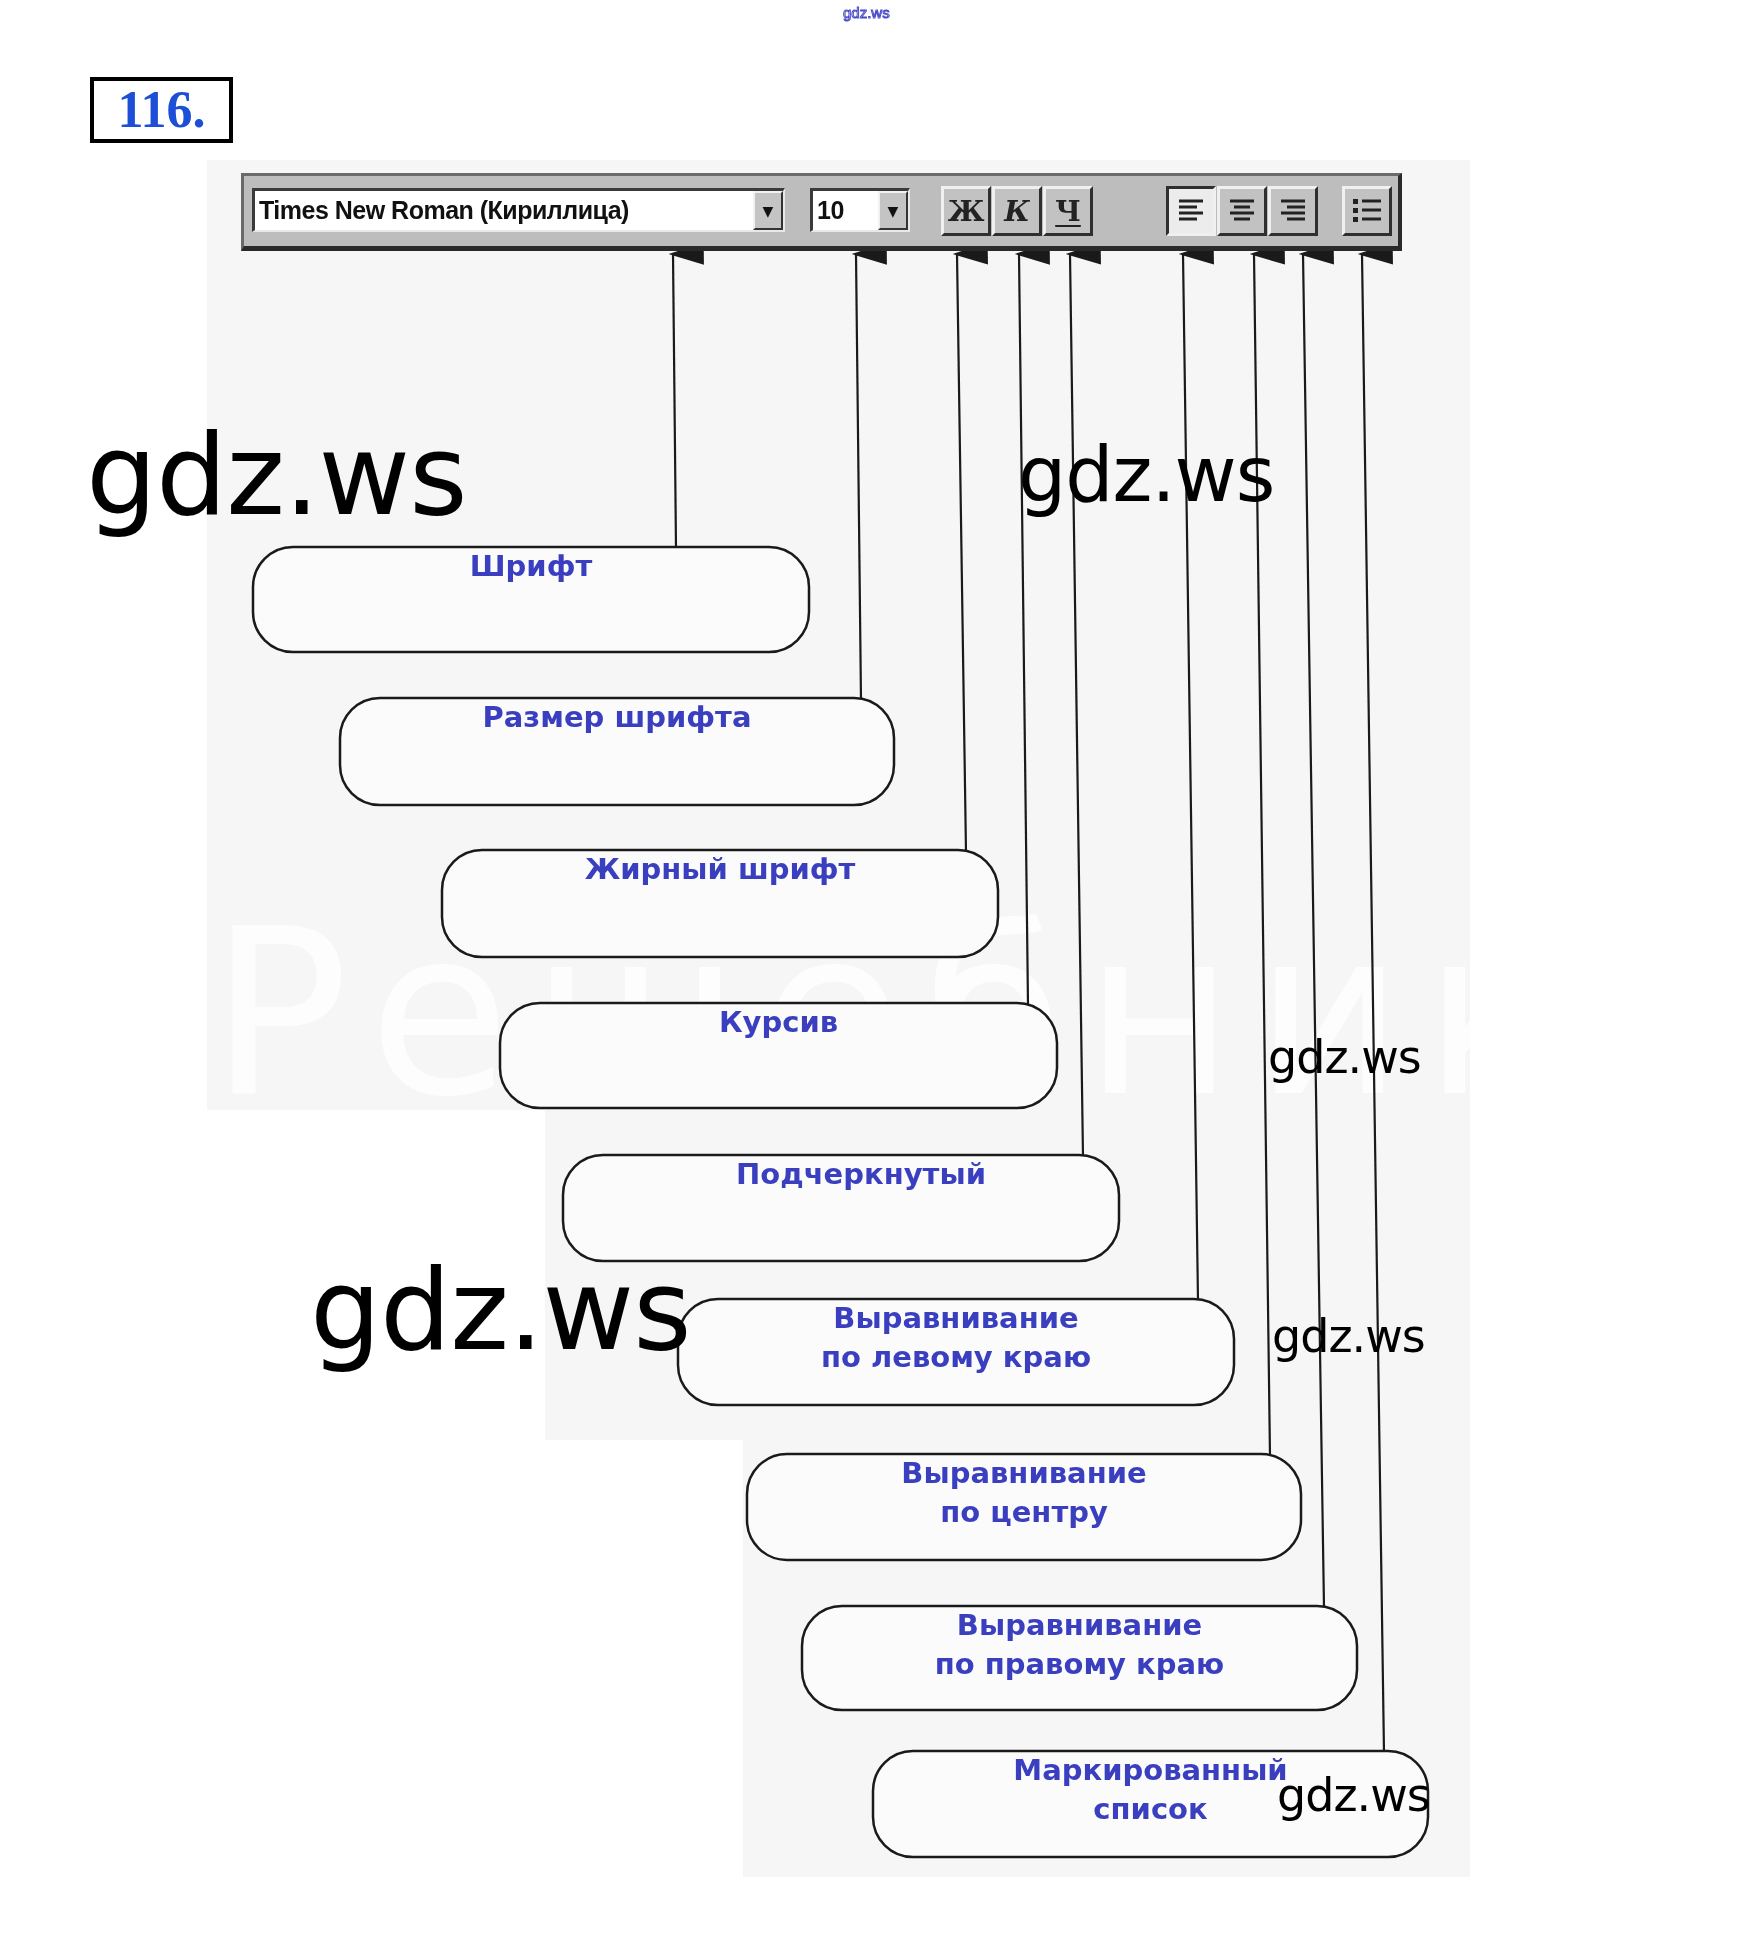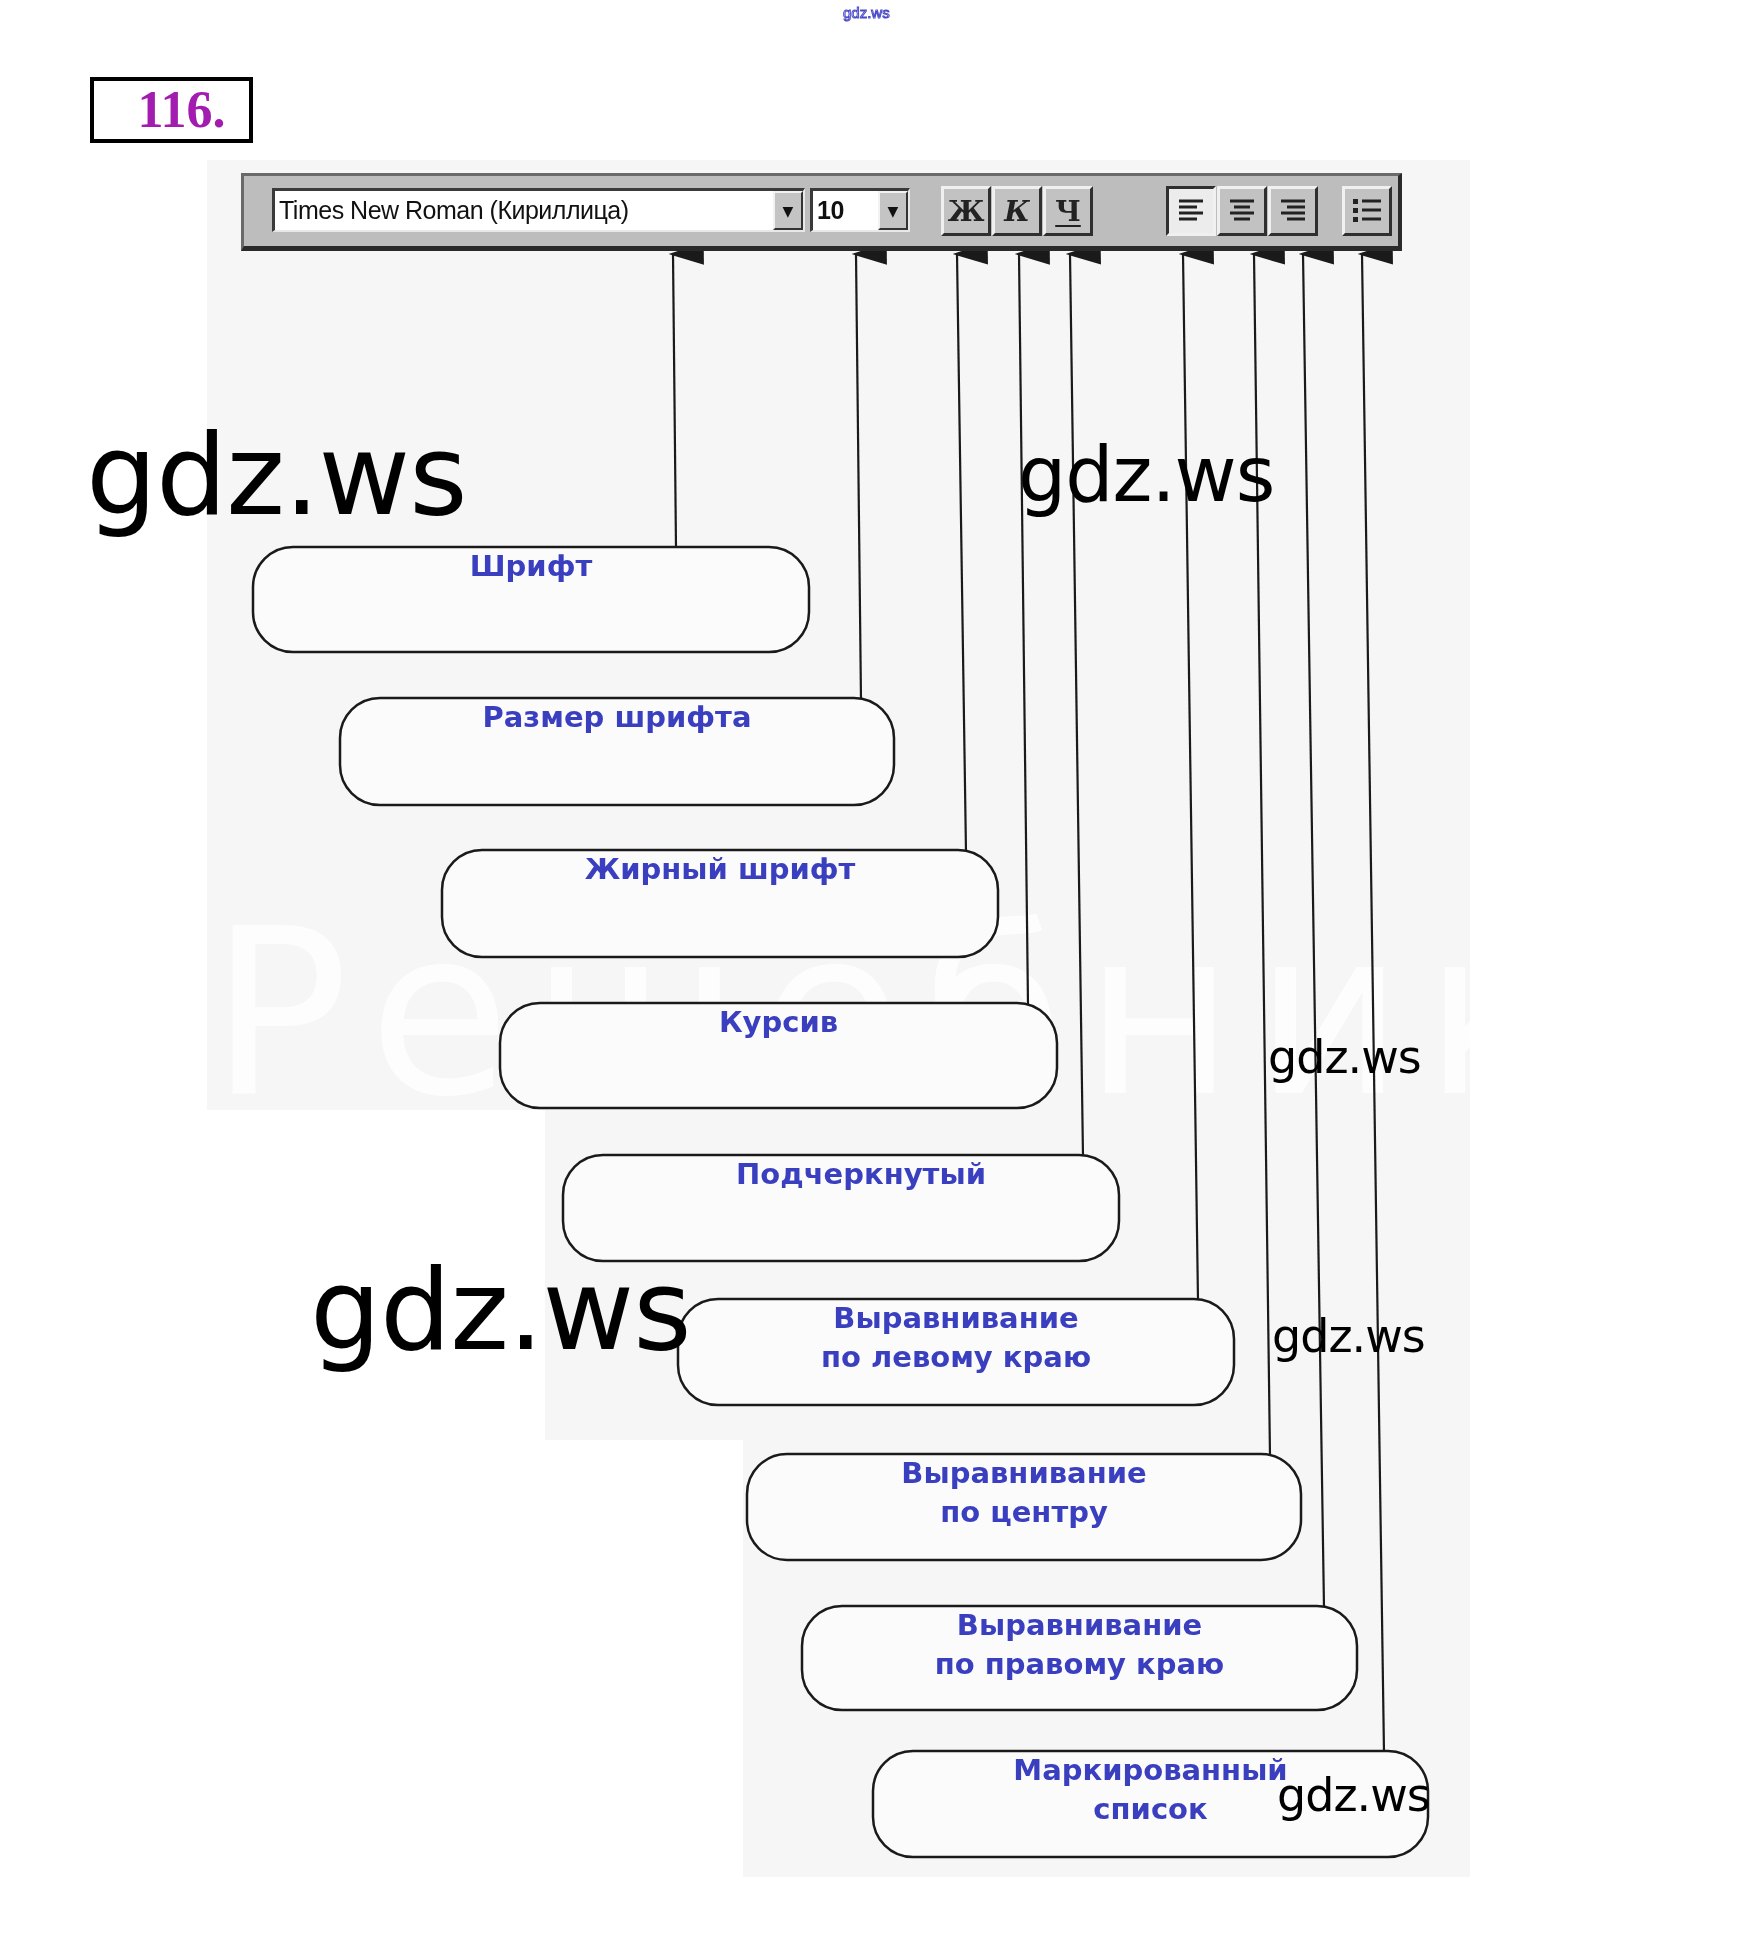--- a/index.html
+++ b/index.html
@@ -1,21 +1,21 @@
 <!DOCTYPE html>
 <html><head>
 <meta charset="utf-8">
 <style>
   html, body { margin:0; padding:0; background:#ffffff; }
   body { width:1754px; height:1947px; position:relative; overflow:hidden; font-family:"DejaVu Sans", sans-serif; }
   .abs { position:absolute; }
   .scan-bg { position:absolute; background:#f6f6f6; }
   .white-patch { position:absolute; background:#ffffff; }
   #top-wm { left:843px; top:4px; font-family:"Liberation Sans", sans-serif; font-size:15px; color:#ffffff; -webkit-text-stroke:1px #4a4ac8; letter-spacing:0px; }
-  #task-number { left:90px; top:77px; width:135px; height:58px; border:4px solid #000; background:#fff; font-family:"Liberation Serif", serif; font-weight:bold; font-size:52px; line-height:58px; text-align:center; color:#a21caf;padding-left:20px; }
+  #task-number { left:90px; top:77px; width:135px; height:58px; border:4px solid #000; background:#fff; font-family:"Liberation Serif", serif; font-weight:bold; font-size:52px; line-height:58px; text-align:center; color:#1d4ed8; }
   #toolbar { left:241px; top:173px; width:1161px; height:78px; background:#bdbdbd; border-top:3px solid #6a6a6a; border-left:3px solid #6a6a6a; border-right:4px solid #2a2a2a; border-bottom:5px solid #2a2a2a; box-sizing:border-box; }
   .combo { position:absolute; top:12px; height:44px; background:#ffffff; border-top:3px solid #3a3a3a; border-left:3px solid #3a3a3a; border-bottom:2px solid #e8e8e8; border-right:2px solid #e8e8e8; box-sizing:border-box; }
   .combo-text { position:absolute; left:4px; top:5px; font-family:"Liberation Sans", sans-serif; font-size:25px; color:#111; letter-spacing:-0.5px; }
   .combo-btn { position:absolute; right:0; top:0; width:30px; height:100%; background:#c4c4c4; border-left:2px solid #f2f2f2; border-top:2px solid #f2f2f2; border-right:2px solid #333; border-bottom:2px solid #333; box-sizing:border-box; display:flex; align-items:center; justify-content:center; font-size:14px; color:#111; }
   .tbtn { position:absolute; top:10px; width:50px; height:50px; background:#c2c2c2; border-top:3px solid #f0f0f0; border-left:3px solid #f0f0f0; border-right:3px solid #2f2f2f; border-bottom:3px solid #2f2f2f; box-sizing:border-box; display:flex; align-items:center; justify-content:center; font-family:"DejaVu Serif", serif; font-weight:bold; font-size:28px; color:#222; }
   .tbtn.pressed { background:#ececec; border-top:3px solid #2f2f2f; border-left:3px solid #2f2f2f; border-right:3px solid #f0f0f0; border-bottom:3px solid #f0f0f0; }
   .tbtn.italic { font-style:italic; }
   .tbtn.underline span { text-decoration:underline; text-underline-offset:4px; }
   #diagram-svg { position:absolute; left:0; top:0; }
   .label-box { position:absolute; display:flex; flex-direction:column; align-items:center; font-family:"DejaVu Sans", sans-serif; font-weight:bold; font-size:29px; color:#3a3fc0; line-height:1.35; text-align:center; }
@@ -60,21 +60,21 @@
       <rect x="500" y="1003" width="557" height="105" rx="40" ry="40" fill="#fbfbfb" stroke="#1a1a1a" stroke-width="2.5"></rect>
       <rect x="563" y="1155" width="556" height="106" rx="40" ry="40" fill="#fbfbfb" stroke="#1a1a1a" stroke-width="2.5"></rect>
       <rect x="678" y="1299" width="556" height="106" rx="40" ry="40" fill="#fbfbfb" stroke="#1a1a1a" stroke-width="2.5"></rect>
       <rect x="747" y="1454" width="554" height="106" rx="40" ry="40" fill="#fbfbfb" stroke="#1a1a1a" stroke-width="2.5"></rect>
       <rect x="802" y="1606" width="555" height="104" rx="40" ry="40" fill="#fbfbfb" stroke="#1a1a1a" stroke-width="2.5"></rect>
       <rect x="873" y="1751" width="555" height="106" rx="40" ry="40" fill="#fbfbfb" stroke="#1a1a1a" stroke-width="2.5"></rect>
     </g>
 </svg>
 
 <div id="toolbar" class="abs">
-  <div class="combo" style="left:28px; width:533px;">
+  <div class="combo" style="left:8px; width:533px;font-weight:bold;">
     <span class="combo-text">Times New Roman (Кириллица)</span>
     <span class="combo-btn">
         <span>▼</span>
       </span>
   </div>
   <div class="combo" style="left:566px; width:100px;font-weight:bold;">
     <span class="combo-text">10</span>
     <span class="combo-btn">
         <span>▼</span>
       </span>

